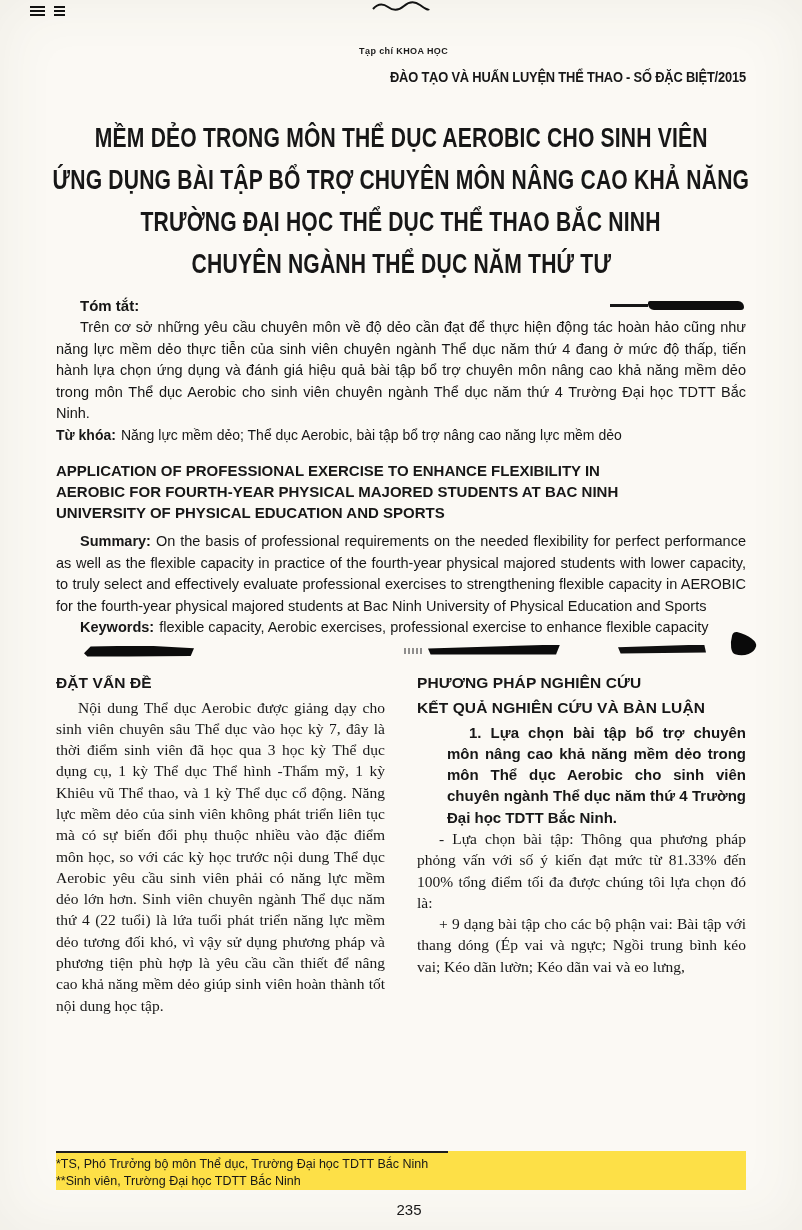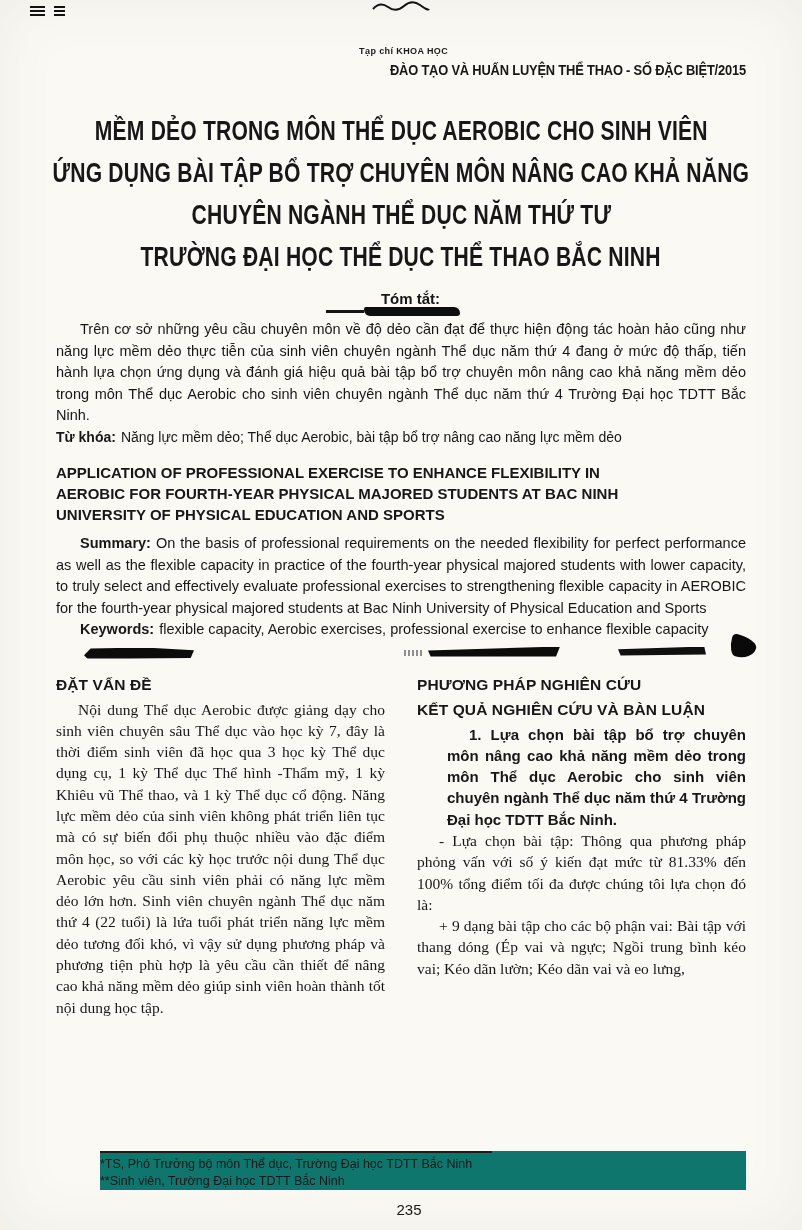--- a/index.html
+++ b/index.html
@@ -6,32 +6,32 @@
   .page{
     position:relative;width:802px;height:1230px;margin:0 auto;
     background:#fbf9f4;color:#171717;overflow:hidden;box-sizing:border-box;
     font-family:"Liberation Serif",serif;
     box-shadow:inset 0 0 60px rgba(90,80,60,.07);
   }
   .content{padding:6px 56px 0;}
 
   
   .journal-header{margin-top:40px;width:fit-content;margin-left:auto;font-family:"Liberation Sans",sans-serif;text-align:left;}
-  .jh-small{font-size:9px;font-weight:700;letter-spacing:.4px;color:#1b1b1b;margin-bottom:6px;}
+  .jh-small{font-size:9px;font-weight:700;letter-spacing:.4px;color:#1b1b1b;margin-bottom:13px;}
   .jh-main{font-size:14px;font-weight:700;letter-spacing:-.2px;transform:scaleX(.92);transform-origin:100% 50%;white-space:nowrap;}
 
   
   .vn-title{margin:32px 0 0;font-family:"Liberation Sans",sans-serif;font-weight:700;}
   .t-line{display:flex;justify-content:center;height:42px;align-items:center;}
   .t-line span{white-space:nowrap;font-size:24px;letter-spacing:.2px;transform:scale(.88,1.12);}
 
   .authors{margin-top:8px;text-align:right;padding-right:62px;font-family:"Liberation Sans",sans-serif;font-weight:700;font-size:16px;line-height:24px;}
 
   
-  .tomtat-row{margin-top:12px;display:flex;align-items:center;justify-content:space-between;padding-left:24px;flex-direction:column;}
+  .tomtat-row{margin-top:12px;display:flex;align-items:center;justify-content:space-between;padding-left:24px;}
   .label-bold{font-weight:700;font-family:"Liberation Sans",sans-serif;margin-right:5px;}
   .tomtat-row .label-bold{font-size:15px;}
   .ink-blob-abstract{width:96px;height:9px;background:#0e0e0e;border-radius:2px 6px 3px 6px;position:relative;margin-right:2px;flex:none;}
   .ink-blob-abstract::before{content:"";position:absolute;right:100%;top:3px;width:38px;height:3px;background:#161616;}
   .abstract-text{margin:3px 0 0;font-family:"Liberation Sans",sans-serif;font-size:14.5px;line-height:21.5px;text-align:justify;text-indent:24px;}
   .keywords-line{margin:0;font-family:"Liberation Sans",sans-serif;font-size:14px;line-height:21.5px;text-align:justify;}
 
   
   .en-title{margin-top:14px;font-family:"Liberation Sans",sans-serif;font-weight:700;font-size:15px;line-height:21px;}
   .summary-text{margin:8px 0 0;font-family:"Liberation Sans",sans-serif;font-size:14.5px;line-height:21.5px;text-align:justify;text-indent:24px;}
@@ -47,21 +47,21 @@
   .blob-d{left:674px;top:-7px;width:26px;height:22px;background:#0a0a0a;border-radius:15% 85% 70% 30% / 20% 40% 60% 80%;transform:rotate(15deg);}
 
   
   .columns{display:flex;gap:32px;margin-top:10px;}
   .col{width:333px;}
   .col-heading{margin:7px 0 5px;font-family:"Liberation Sans",sans-serif;font-size:15.5px;font-weight:700;letter-spacing:.1px;}
   .body-para{margin:0;font-size:15.5px;line-height:21.3px;text-align:justify;text-indent:22px;}
   .bold-sans{font-family:"Liberation Sans",sans-serif;font-weight:700;font-size:15px;margin-left:30px;}
 
   
-  .footnotes{position:absolute;left:56px;right:56px;bottom:40px;font-family:"Liberation Sans",sans-serif;font-size:12.5px;line-height:17px;background:#0f766e;margin-left:44px;}
+  .footnotes{position:absolute;left:56px;right:56px;bottom:40px;font-family:"Liberation Sans",sans-serif;font-size:12.5px;line-height:17px;background:#fde047;}
   .fn-rule{width:392px;border-top:2px solid #1d1d1d;margin-bottom:3px;}
   .page-number{position:absolute;left:16px;right:0;bottom:12px;text-align:center;font-weight:400;font-size:15px;font-family:"Liberation Sans",sans-serif;}
 
   
   .corner-mark{position:absolute;top:6px;width:15px;height:11px;background:repeating-linear-gradient(180deg,#111 0 2px,transparent 2px 4px);}
   .cm1{left:30px;}
   .cm2{left:54px;width:11px;}
   .squiggle{position:absolute;left:372px;top:0;}
 </style>
 </head>
@@ -85,24 +85,24 @@
     </header>
 
     <h1 class="vn-title">
       <div class="t-line">
           <span>MỀM DẺO TRONG MÔN THỂ DỤC AEROBIC CHO SINH VIÊN</span>
         </div>
       <div class="t-line">
           <span>ỨNG DỤNG BÀI TẬP BỔ TRỢ CHUYÊN MÔN NÂNG CAO KHẢ NĂNG</span>
         </div>
       <div class="t-line">
-          <span>CHUYÊN NGÀNH THỂ DỤC NĂM THỨ TƯ</span>
+          <span>TRƯỜNG ĐẠI HỌC THỂ DỤC THỂ THAO BẮC NINH</span>
         </div>
       <div class="t-line">
-          <span>TRƯỜNG ĐẠI HỌC THỂ DỤC THỂ THAO BẮC NINH</span>
+          <span>CHUYÊN NGÀNH THỂ DỤC NĂM THỨ TƯ</span>
         </div>
     </h1>
 
 
     <div class="tomtat-row">
       <span class="label-bold">Tóm tắt:</span>
       <span class="ink-blob-abstract"></span>
     </div>
     <p class="abstract-text">Trên cơ sở những yêu cầu chuyên môn về độ dẻo cần đạt để thực hiện động tác hoàn hảo cũng như năng lực mềm dẻo thực tiễn của sinh viên chuyên ngành Thể dục năm thứ 4 đang ở mức độ thấp, tiến hành lựa chọn ứng dụng và đánh giá hiệu quả bài tập bổ trợ chuyên môn nâng cao khả năng mềm dẻo trong môn Thể dục Aerobic cho sinh viên chuyên ngành Thể dục năm thứ 4 Trường Đại học TDTT Bắc Ninh.</p>
     <p class="keywords-line"><span class="label-bold">Từ khóa:</span><span>Năng lực mềm dẻo; Thể dục Aerobic, bài tập bổ trợ nâng cao năng lực mềm dẻo</span></p>

